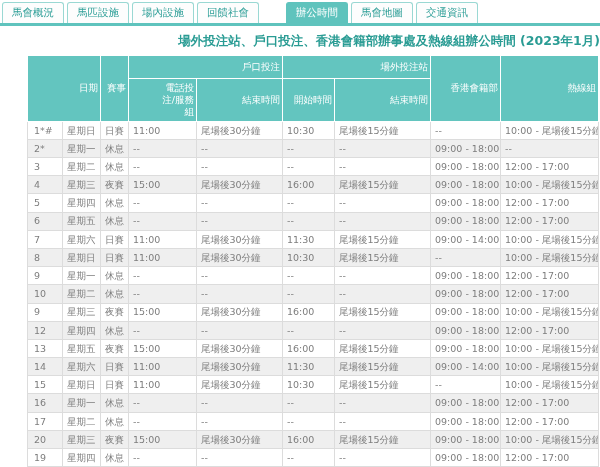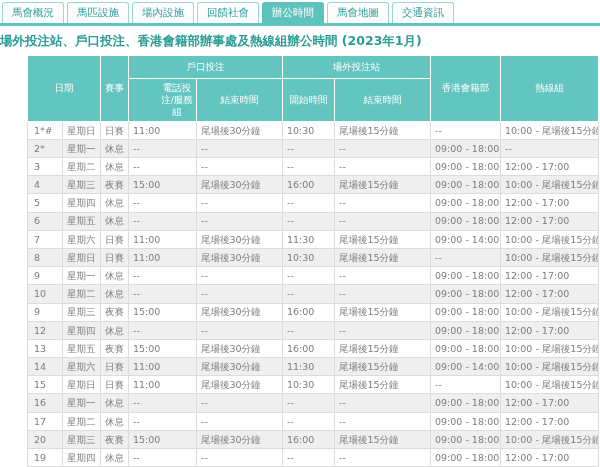--- a/index.html
+++ b/index.html
@@ -25,42 +25,43 @@
     padding:3px 9px 3px 9px;
     margin-right:3px;
     cursor:pointer;
     vertical-align:bottom;
     font-family:Liberation Serif, serif;
   }
   .tab.active{
     background:#5fc3bd;
     color:#fff;
     border-color:#5fc3bd;
+    margin-left:24px;
   }
   
   .page-title{
-    text-align:left;
+    text-align:right;
     font-size:12.5px;
     font-weight:bold;
     color:#2a9c94;
     margin:7px 0 5px 0;
   }
   
   table.oh{
     border-collapse:collapse;
     margin-left:27px;
     width:571px;
     table-layout:fixed;
     font-size:9.5px;
   }
   table.oh th{
     background:#63c5bf;
     color:#fff;
     font-weight:normal;
-    text-align:center;
+    text-align:right;
     vertical-align:middle;
     border:1px solid #fff;
     padding:3px 2px;
     line-height:1.25;
   }
   table.oh thead tr.group-row th{height:16px;}
   table.oh thead tr.sub-row th{height:24px;}
   table.oh td{
     border:1px solid #dcdcdc;
     color:#7d7d7d;

